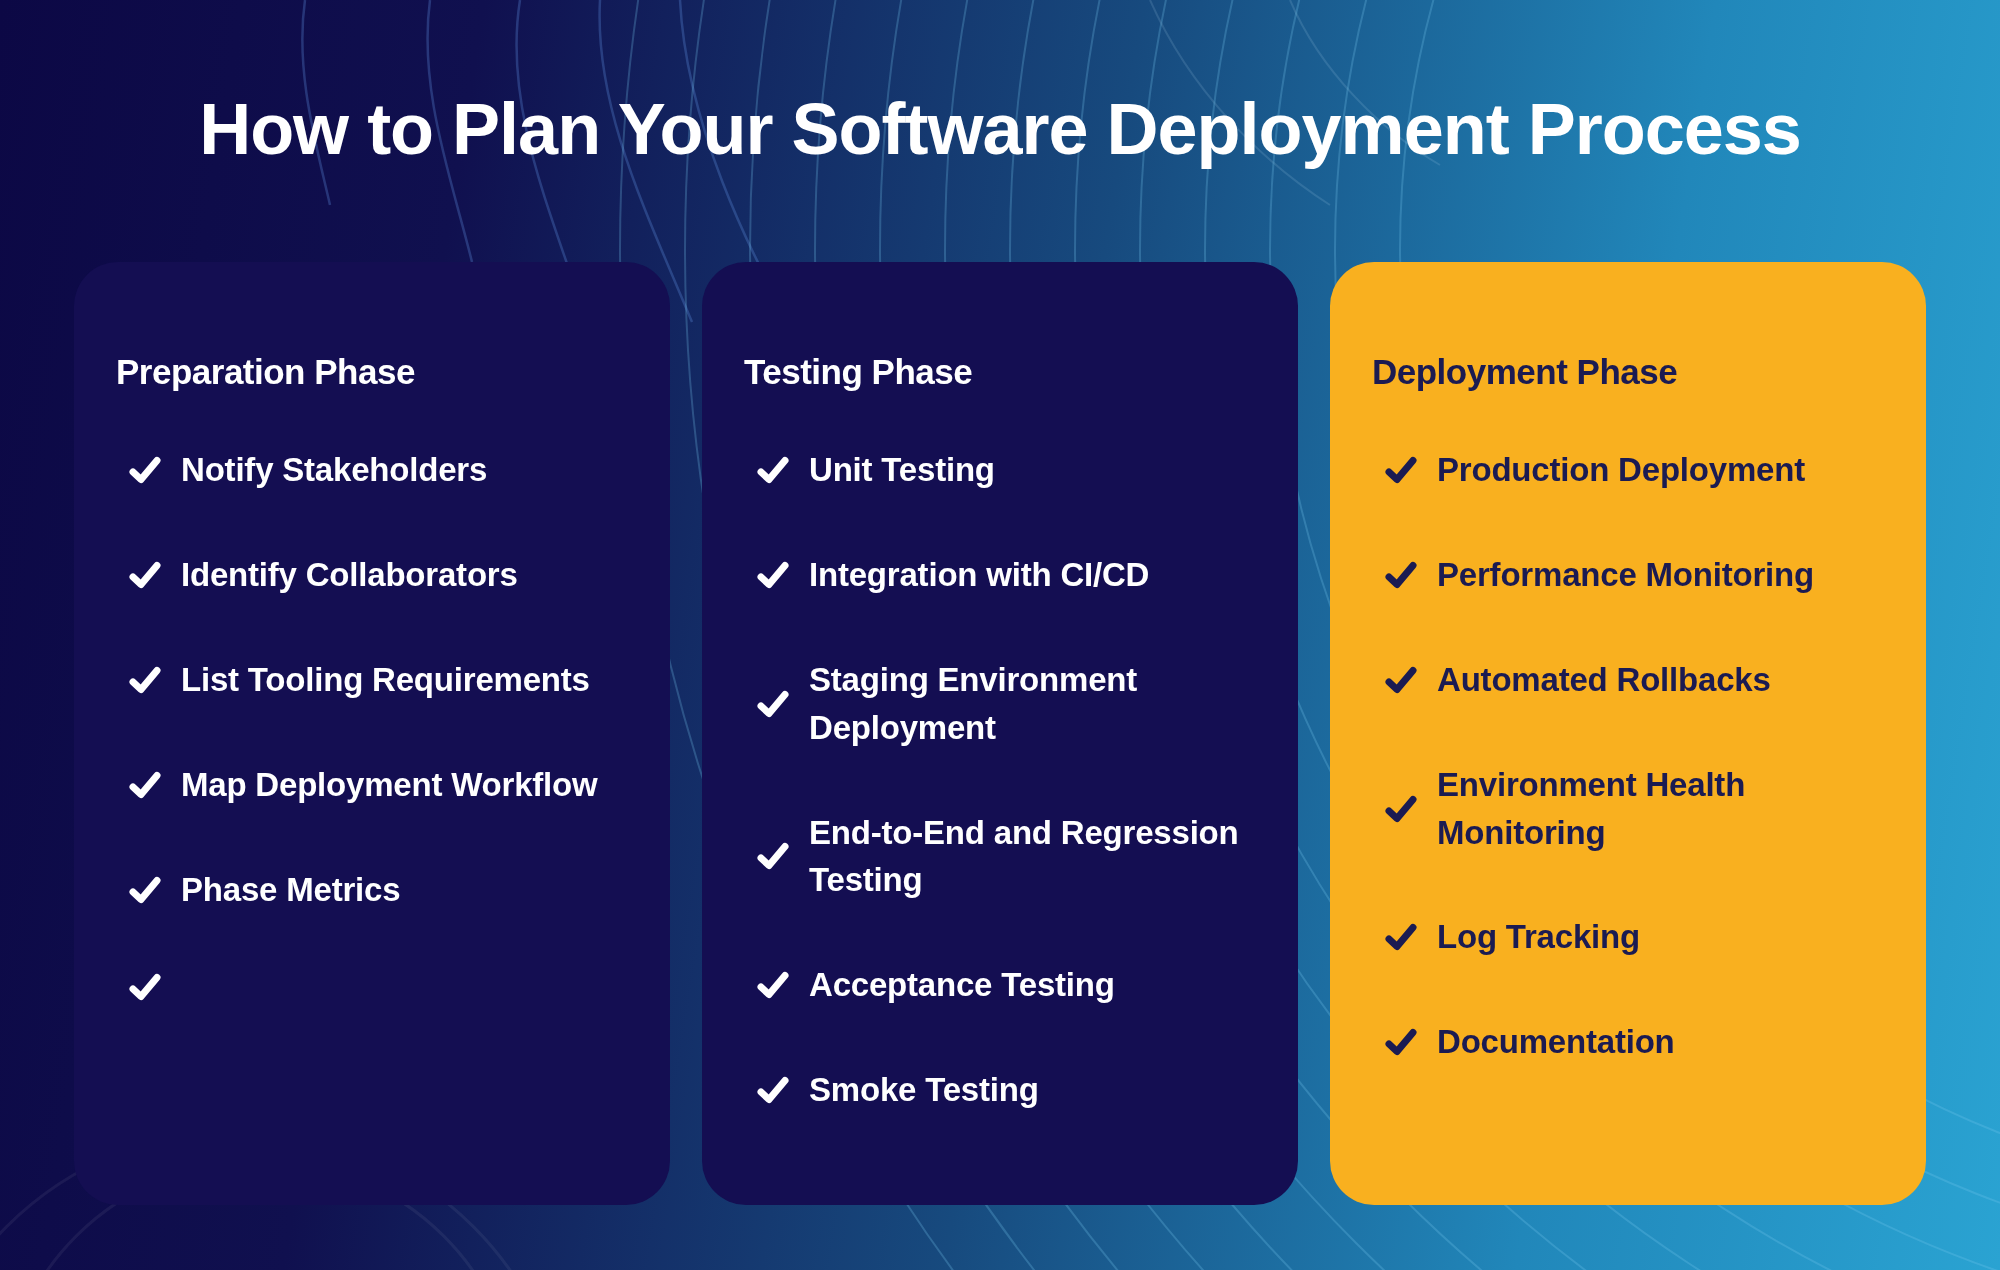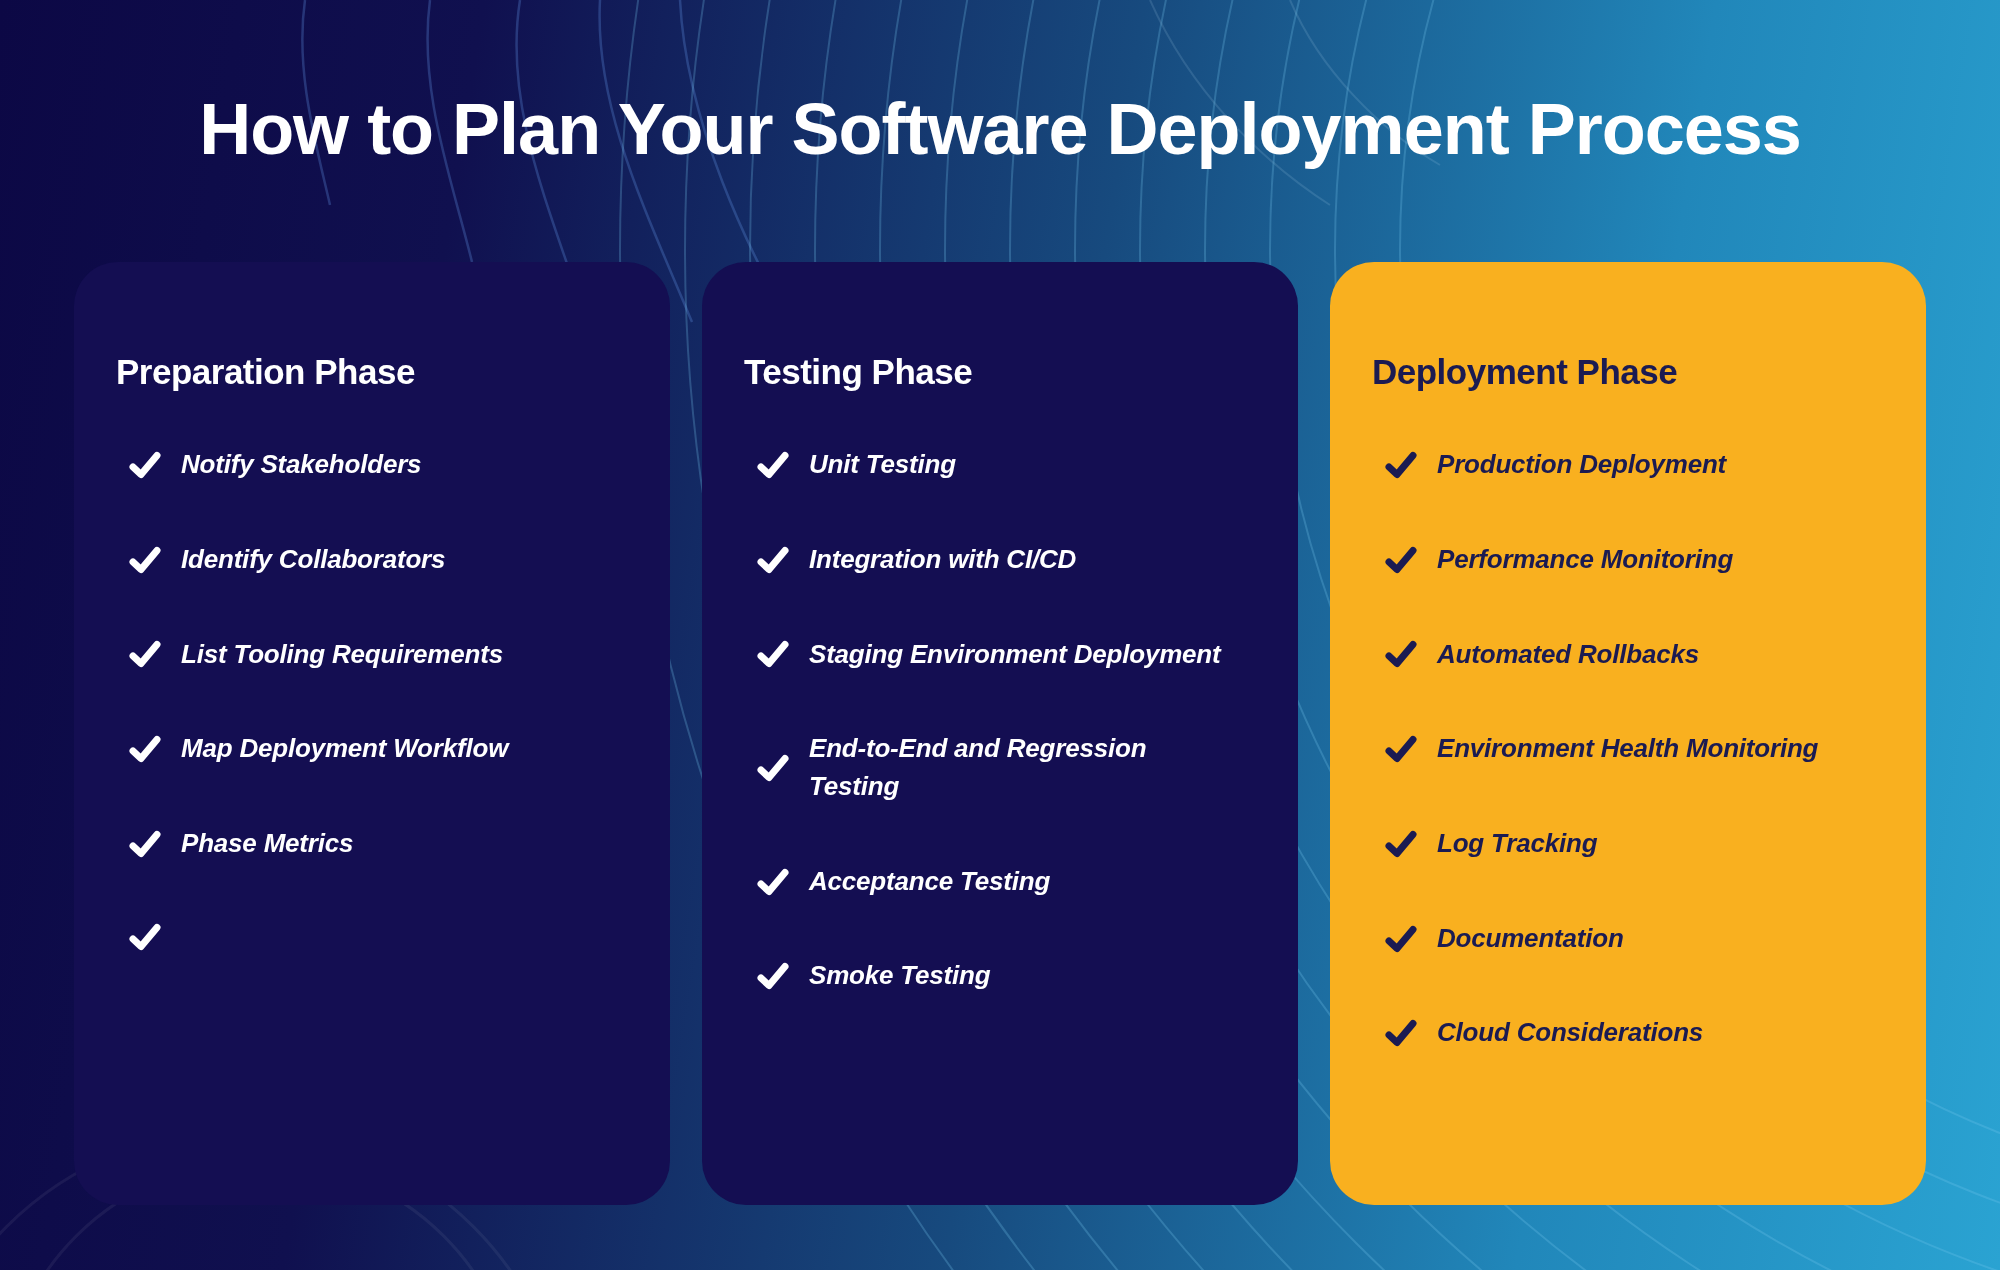--- a/index.html
+++ b/index.html
@@ -85,26 +85,25 @@
     flex: 0 0 auto;
     width: 34px;
     height: 34px;
   }
   .check svg {
     width: 34px;
     height: 34px;
     display: block;
   }
   .item-label {
-    font-size: 26px;
+    font-size: 33px;
     font-weight: bold;
     line-height: 1.45;
     letter-spacing: -0.2px;
     white-space: pre-line;
-    font-style: italic;
   }
 </style>
 </head>
 <body>
 
 <div class="stage">
 
   <svg class="contours" viewBox="0 0 2000 1270" preserveAspectRatio="none" aria-hidden="true">
 
     <g fill="none" stroke="rgba(95,145,225,0.30)" stroke-width="2.5">
@@ -298,25 +297,17 @@
             <span class="item-label">Log Tracking</span>
           </li>
           <li class="item">
             <span class="check">
               <svg viewBox="0 0 34 34" aria-hidden="true">
                 <path d="M5 19 L13 26.5 L29 7.5" fill="none" stroke="currentColor" stroke-width="7" stroke-linecap="round" stroke-linejoin="round"></path>
               </svg>
             </span>
             <span class="item-label">Documentation</span>
           </li>
-          <li class="item">
-            <span class="check">
-              <svg viewBox="0 0 34 34" aria-hidden="true">
-                <path d="M5 19 L13 26.5 L29 7.5" fill="none" stroke="currentColor" stroke-width="7" stroke-linecap="round" stroke-linejoin="round"></path>
-              </svg>
-            </span>
-            <span class="item-label">Cloud Considerations</span>
-          </li>
         </ul>
     </section>
 
   </main>
 </div>
 
 </body></html>

